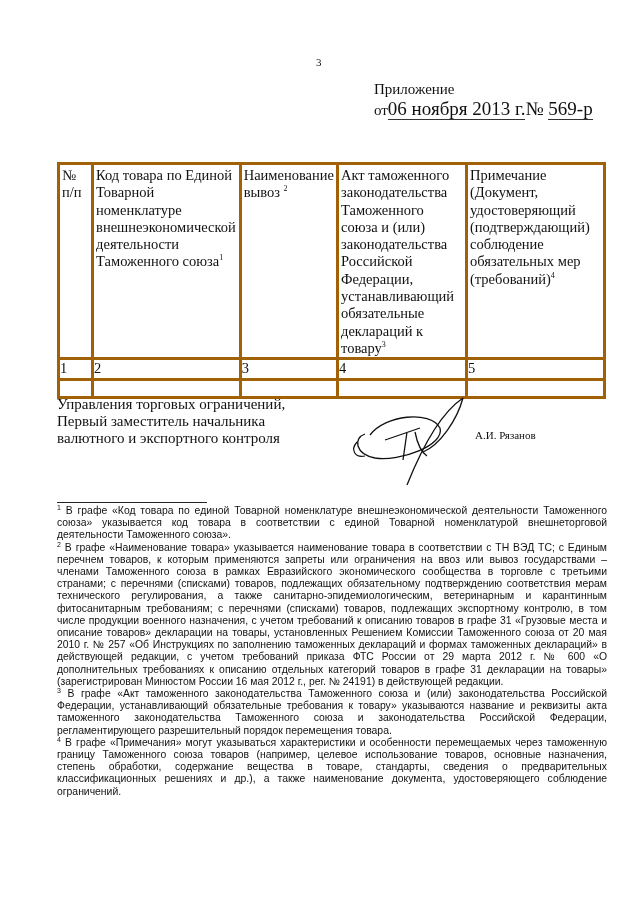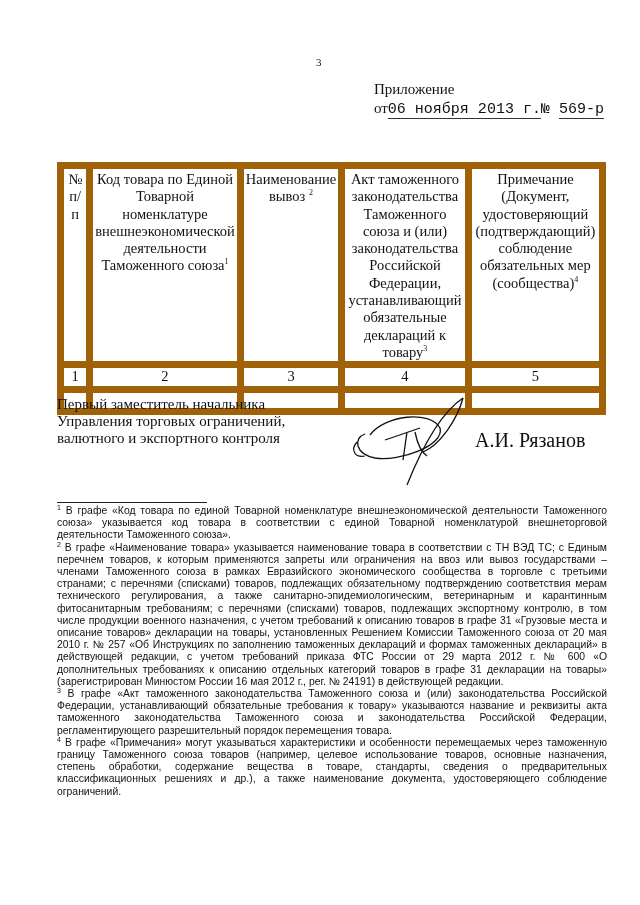--- a/index.html
+++ b/index.html
@@ -1,29 +1,29 @@
 <!DOCTYPE html>
 <html><head>
 <meta charset="utf-8">
 <style>
   html, body { margin: 0; padding: 0; background: #ffffff; }
   body { width: 640px; height: 905px; position: relative; overflow: hidden; color: #111; font-family: "Liberation Serif", serif; }
   .abs { position: absolute; }
   .page-num { left: 316px; top: 56px; font-size: 11px; }
   .appendix { left: 374px; top: 80px; font-size: 15px; line-height: 19px; }
-  .appendix .mono { font-family: Liberation Mono, monospace; font-size: 15px; letter-spacing: 0px; margin-top: 40px; }
+  .appendix .mono { font-family: Liberation Serif, serif; font-size: 19px; letter-spacing: 0px; margin-top: 40px; }
   .appendix .ul { border-bottom: 1px solid #333; }
   table.main { position: absolute; left: 57px; top: 162px; width: 549px; border-collapse: collapse; font-size: 14.5px; line-height: 17.3px; }
-  table.main td { border: 7px solid #a16207; text-align: center; vertical-align: top; padding: 0 2px; }
+  table.main td { border: 3px solid #a16207; text-align: left; vertical-align: top; padding: 0 2px; }
   table.main tr.head td { height: 176px; padding-top: 2px; }
   table.main tr.nums td { height: 17px; vertical-align: middle; padding: 0; }
   table.main tr.empty td { height: 15px; }
   sup { font-size: 8px; line-height: 0; }
   .signer { left: 57px; top: 396px; font-size: 15px; line-height: 17px; }
-  .sig-name { left: 475px; top: 429px; font-size: 20px; }
+  .sig-name { left: 475px; top: 429px; font-size: 11px; }
   .signature { left: 345px; top: 390px; width: 130px; height: 100px; }
   .fn-rule { left: 57px; top: 502px; width: 150px; border-top: 1px solid #222; }
   .footnotes { left: 57px; top: 505px; width: 550px; font-family: "Liberation Sans", sans-serif; font-size: 10.4px; line-height: 12.2px; text-align: justify; }
   .footnotes p { margin: 0; text-indent: 0; }
   .footnotes sup { font-size: 7px; }
 </style>
 </head>
 <body>
 
 <div class="abs page-num">3</div>
@@ -42,42 +42,42 @@
       <col style="width:85px">
       <col style="width:133px">
       <col style="width:143px">
   </colgroup>
   <tbody>
       <tr class="head">
     <td><span>№ п/п</span></td>
     <td><span>Код товара по Единой Товарной номенклатуре внешнеэкономической деятельности Таможенного союза</span><sup>1</sup></td>
     <td><span>Наименование вывоз</span> <sup>2</sup></td>
     <td><span>Акт таможенного законодательства Таможенного союза и (или) законодательства Российской Федерации, устанавливающий обязательные деклараций к товару</span><sup>3</sup></td>
-    <td><span>Примечание (Документ, удостоверяющий (подтверждающий) соблюдение обязательных мер (сообщества)</span><sup>4</sup></td>
+    <td><span>Примечание (Документ, удостоверяющий (подтверждающий) соблюдение обязательных мер (требований)</span><sup>4</sup></td>
   </tr>
   <tr class="nums">
     <td>1</td>
     <td>2</td>
     <td>3</td>
     <td>4</td>
     <td>5</td>
   </tr>
   <tr class="empty">
     <td></td>
     <td></td>
     <td></td>
     <td></td>
     <td></td>
   </tr>
 </tbody>
   </table>
 
 <div class="abs signer">
+  <div>Управления торговых ограничений,</div>
   <div>Первый заместитель начальника</div>
-  <div>Управления торговых ограничений,</div>
   <div>валютного и экспортного контроля</div>
 </div>
 
 <svg class="abs signature" viewBox="0 0 130 100">
   <path d="M118 8 C 100 20, 80 50, 62 95" stroke="#111" stroke-width="1.3" fill="none"></path>
   <path d="M118 8 C 112 30, 95 55, 78 62" stroke="#111" stroke-width="1.3" fill="none"></path>
   <path d="M25 45 C 40 25, 85 20, 95 38 C 100 55, 55 72, 30 68 C 10 64, 8 48, 20 44" stroke="#111" stroke-width="1.3" fill="none"></path>
   <path d="M40 50 L 75 38 M 62 42 L 58 70 M 70 42 C 72 52, 76 62, 82 66" stroke="#111" stroke-width="1.3" fill="none"></path>
   <path d="M12 52 C 5 60, 10 68, 20 66" stroke="#111" stroke-width="1.2" fill="none"></path>
 </svg>

